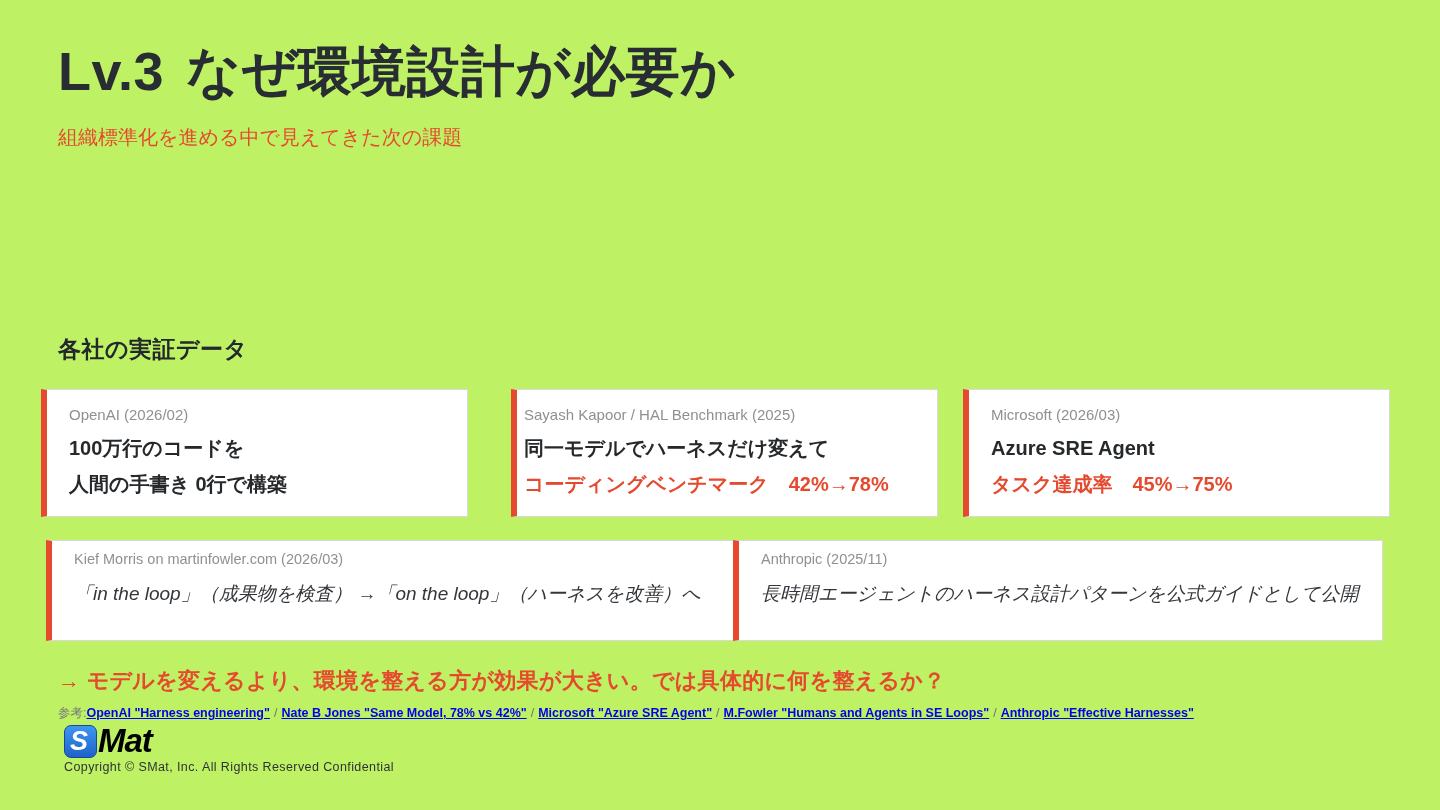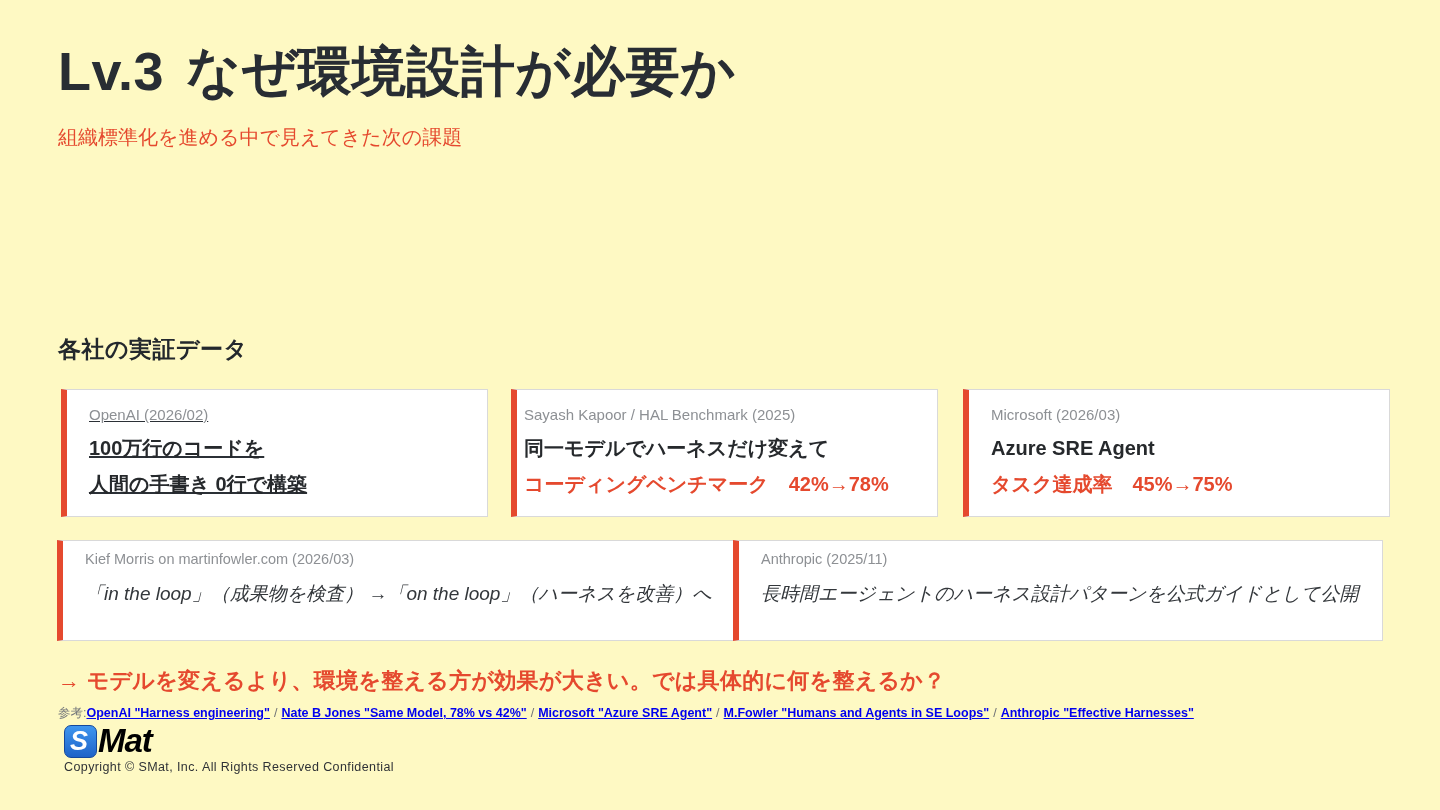--- a/index.html
+++ b/index.html
@@ -10,21 +10,21 @@
     --text-dark:#2b3036;
     --text-gray:#8d9094;
   }
   *{margin:0;padding:0;box-sizing:border-box;}
   html,body{background:#fff;}
   body{
     width:1440px;height:810px;position:relative;overflow:hidden;
     font-family:"Liberation Sans","DejaVu Sans",sans-serif;
     color:var(--text-dark);
   }
-  .slide{position:absolute;inset:0;background:#fef9c3;}
+  .slide{position:absolute;inset:0;background:#bef264;}
 
   .title{
     position:absolute;left:58px;top:36px;
     font-size:54px;font-weight:800;color:#282d33;letter-spacing:0.5px;
     white-space:nowrap;
   }
   .title .title-main{margin-left:22px;font-weight:900;}
 
   .subtitle{
     position:absolute;left:58px;top:124px;
@@ -46,25 +46,25 @@
     position:absolute;left:58px;top:334px;
     font-size:23px;font-weight:900;color:#23282d;letter-spacing:0.5px;
   }
 
   .card{
     position:absolute;background:#fff;
     border:1px solid var(--card-border);
     border-left:6px solid var(--accent);
   }
   .card.row1{top:389px;height:128px;width:427px;padding:14px 18px 0 22px;}
-  .card.c1{left:61px;text-decoration:underline;}
+  .card.c1{left:41px;}
   .card.c2{left:511px;padding-left:7px;}
   .card.c3{left:963px;width:427px;}
   .card.row2{top:540px;height:101px;padding:9px 18px 0 22px;}
-  .card.c4{left:57px;width:767px;}
+  .card.c4{left:46px;width:767px;}
   .card.c5{left:733px;width:650px;}
 
   .card-source{font-size:15px;color:var(--text-gray);line-height:22px;}
   .card.row2 .card-source{font-size:14.5px;line-height:19px;}
   .card-line{font-size:20px;font-weight:800;color:#26292c;line-height:30px;margin-top:6px;}
   .card-line.first{margin-top:7px;}
   .card-line.red{color:var(--accent);}
   .card-text{font-size:19px;font-weight:400;color:#33373b;line-height:27px;margin-top:11px;font-style:italic;}
 
   .conclusion{

